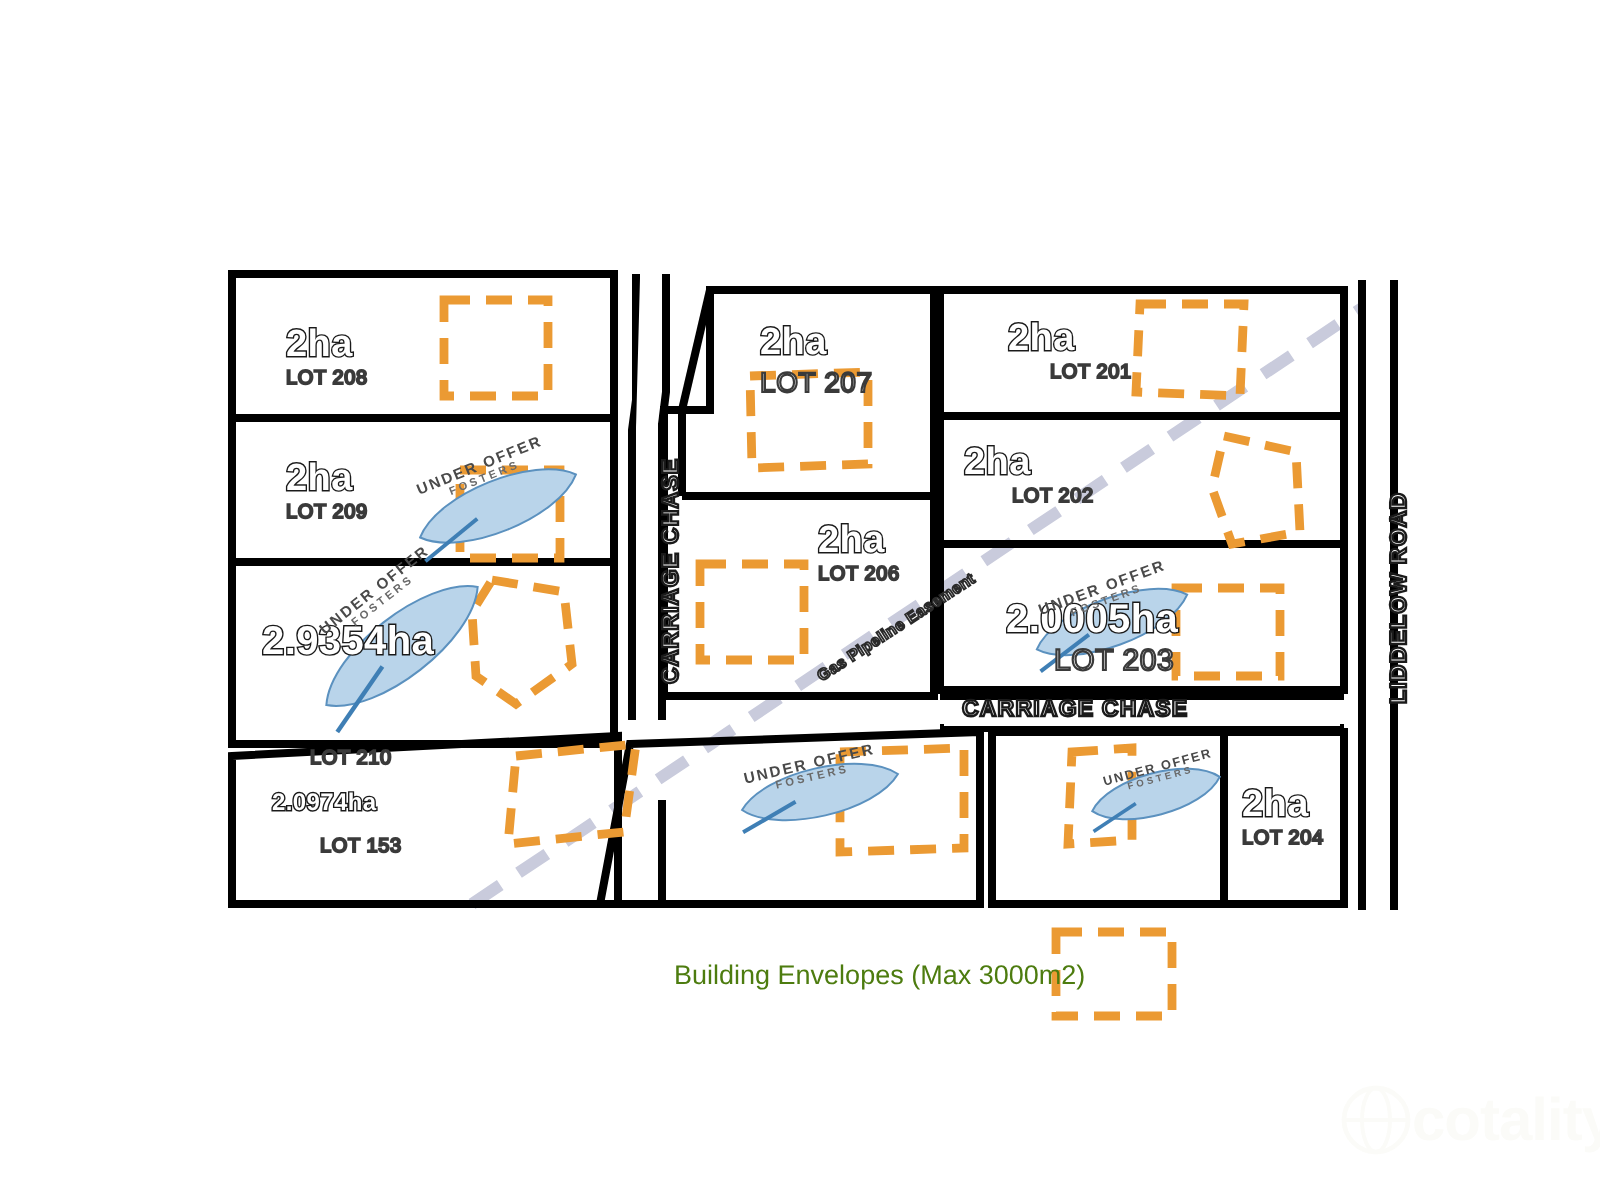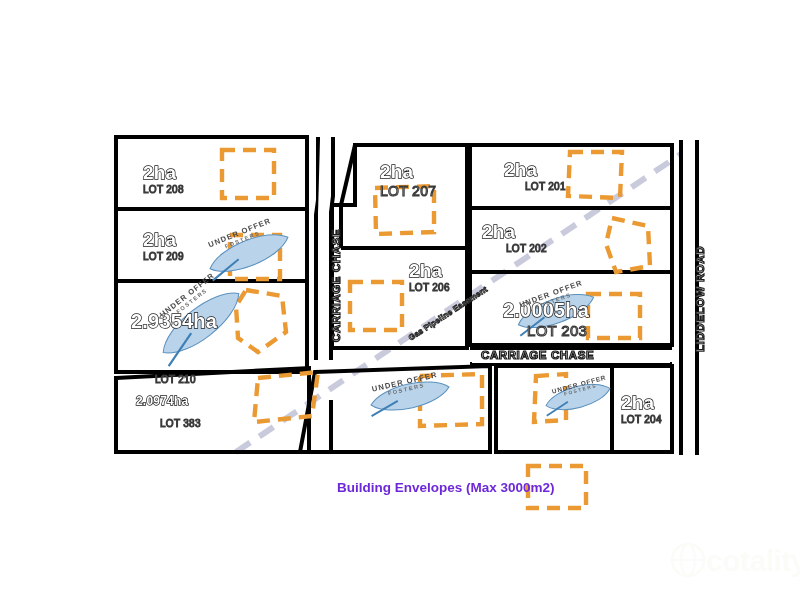--- a/index.html
+++ b/index.html
@@ -44,23 +44,22 @@
   }
   .road-vert { transform-origin: left top; }
   .easement-txt {
     font-weight: bold;
     color: #ffffff;
     -webkit-text-stroke: 0.9px #2a2a2a;
     font-size: 8px;
     letter-spacing: 0.2px;
   }
   .legend-txt {
-    color: #6d28d9;
+    color: #4d7c0f;
     font-size: 13.5px;
-    font-weight: bold;
   }
   .badge-top {
     font-size: 7.6px; font-weight: bold;
     letter-spacing: 1.1px; color: #4a4a4a;
   }
   .badge-bot {
     font-size: 5.6px; font-weight: bold;
     letter-spacing: 1.6px; color: #6a6a6a;
   }
   .wm-txt {
@@ -193,21 +192,21 @@
   <div class="lbl area-txt" style="left:143px; top:162px; font-size:19px;">2ha</div>
   <div class="lbl lot-txt" style="left:143px; top:184px; font-size:10px;">LOT 208</div>
 
   <div class="lbl area-txt" style="left:143px; top:229px; font-size:19px;">2ha</div>
   <div class="lbl lot-txt" style="left:143px; top:251px; font-size:10px;">LOT 209</div>
 
   <div class="lbl area-txt" style="left:131px; top:310px; font-size:20px;">2.9354ha</div>
   <div class="lbl lot-txt" style="left:155px; top:334px; font-size:10px;margin-top:40px;">LOT 210</div>
 
   <div class="lbl area-txt" style="left:136px; top:394px; font-size:12px;">2.0974ha</div>
-  <div class="lbl lot-txt" style="left:160px; top:418px; font-size:10px;">LOT 383</div>
+  <div class="lbl lot-txt" style="left:160px; top:418px; font-size:10px;">LOT 153</div>
 
   <div class="lbl area-txt" style="left:380px; top:161px; font-size:19px;">2ha</div>
   <div class="lbl lot-txt" style="left:380px; top:183px; font-size:14px;text-align:right;">LOT 207</div>
 
   <div class="lbl area-txt" style="left:409px; top:260px; font-size:19px;">2ha</div>
   <div class="lbl lot-txt" style="left:409px; top:282px; font-size:10px;">LOT 206</div>
 
   <div class="lbl area-txt" style="left:504px; top:159px; font-size:19px;">2ha</div>
   <div class="lbl lot-txt" style="left:504px; top:181px; font-size:10px;padding-left:21px;">LOT 201</div>
 

